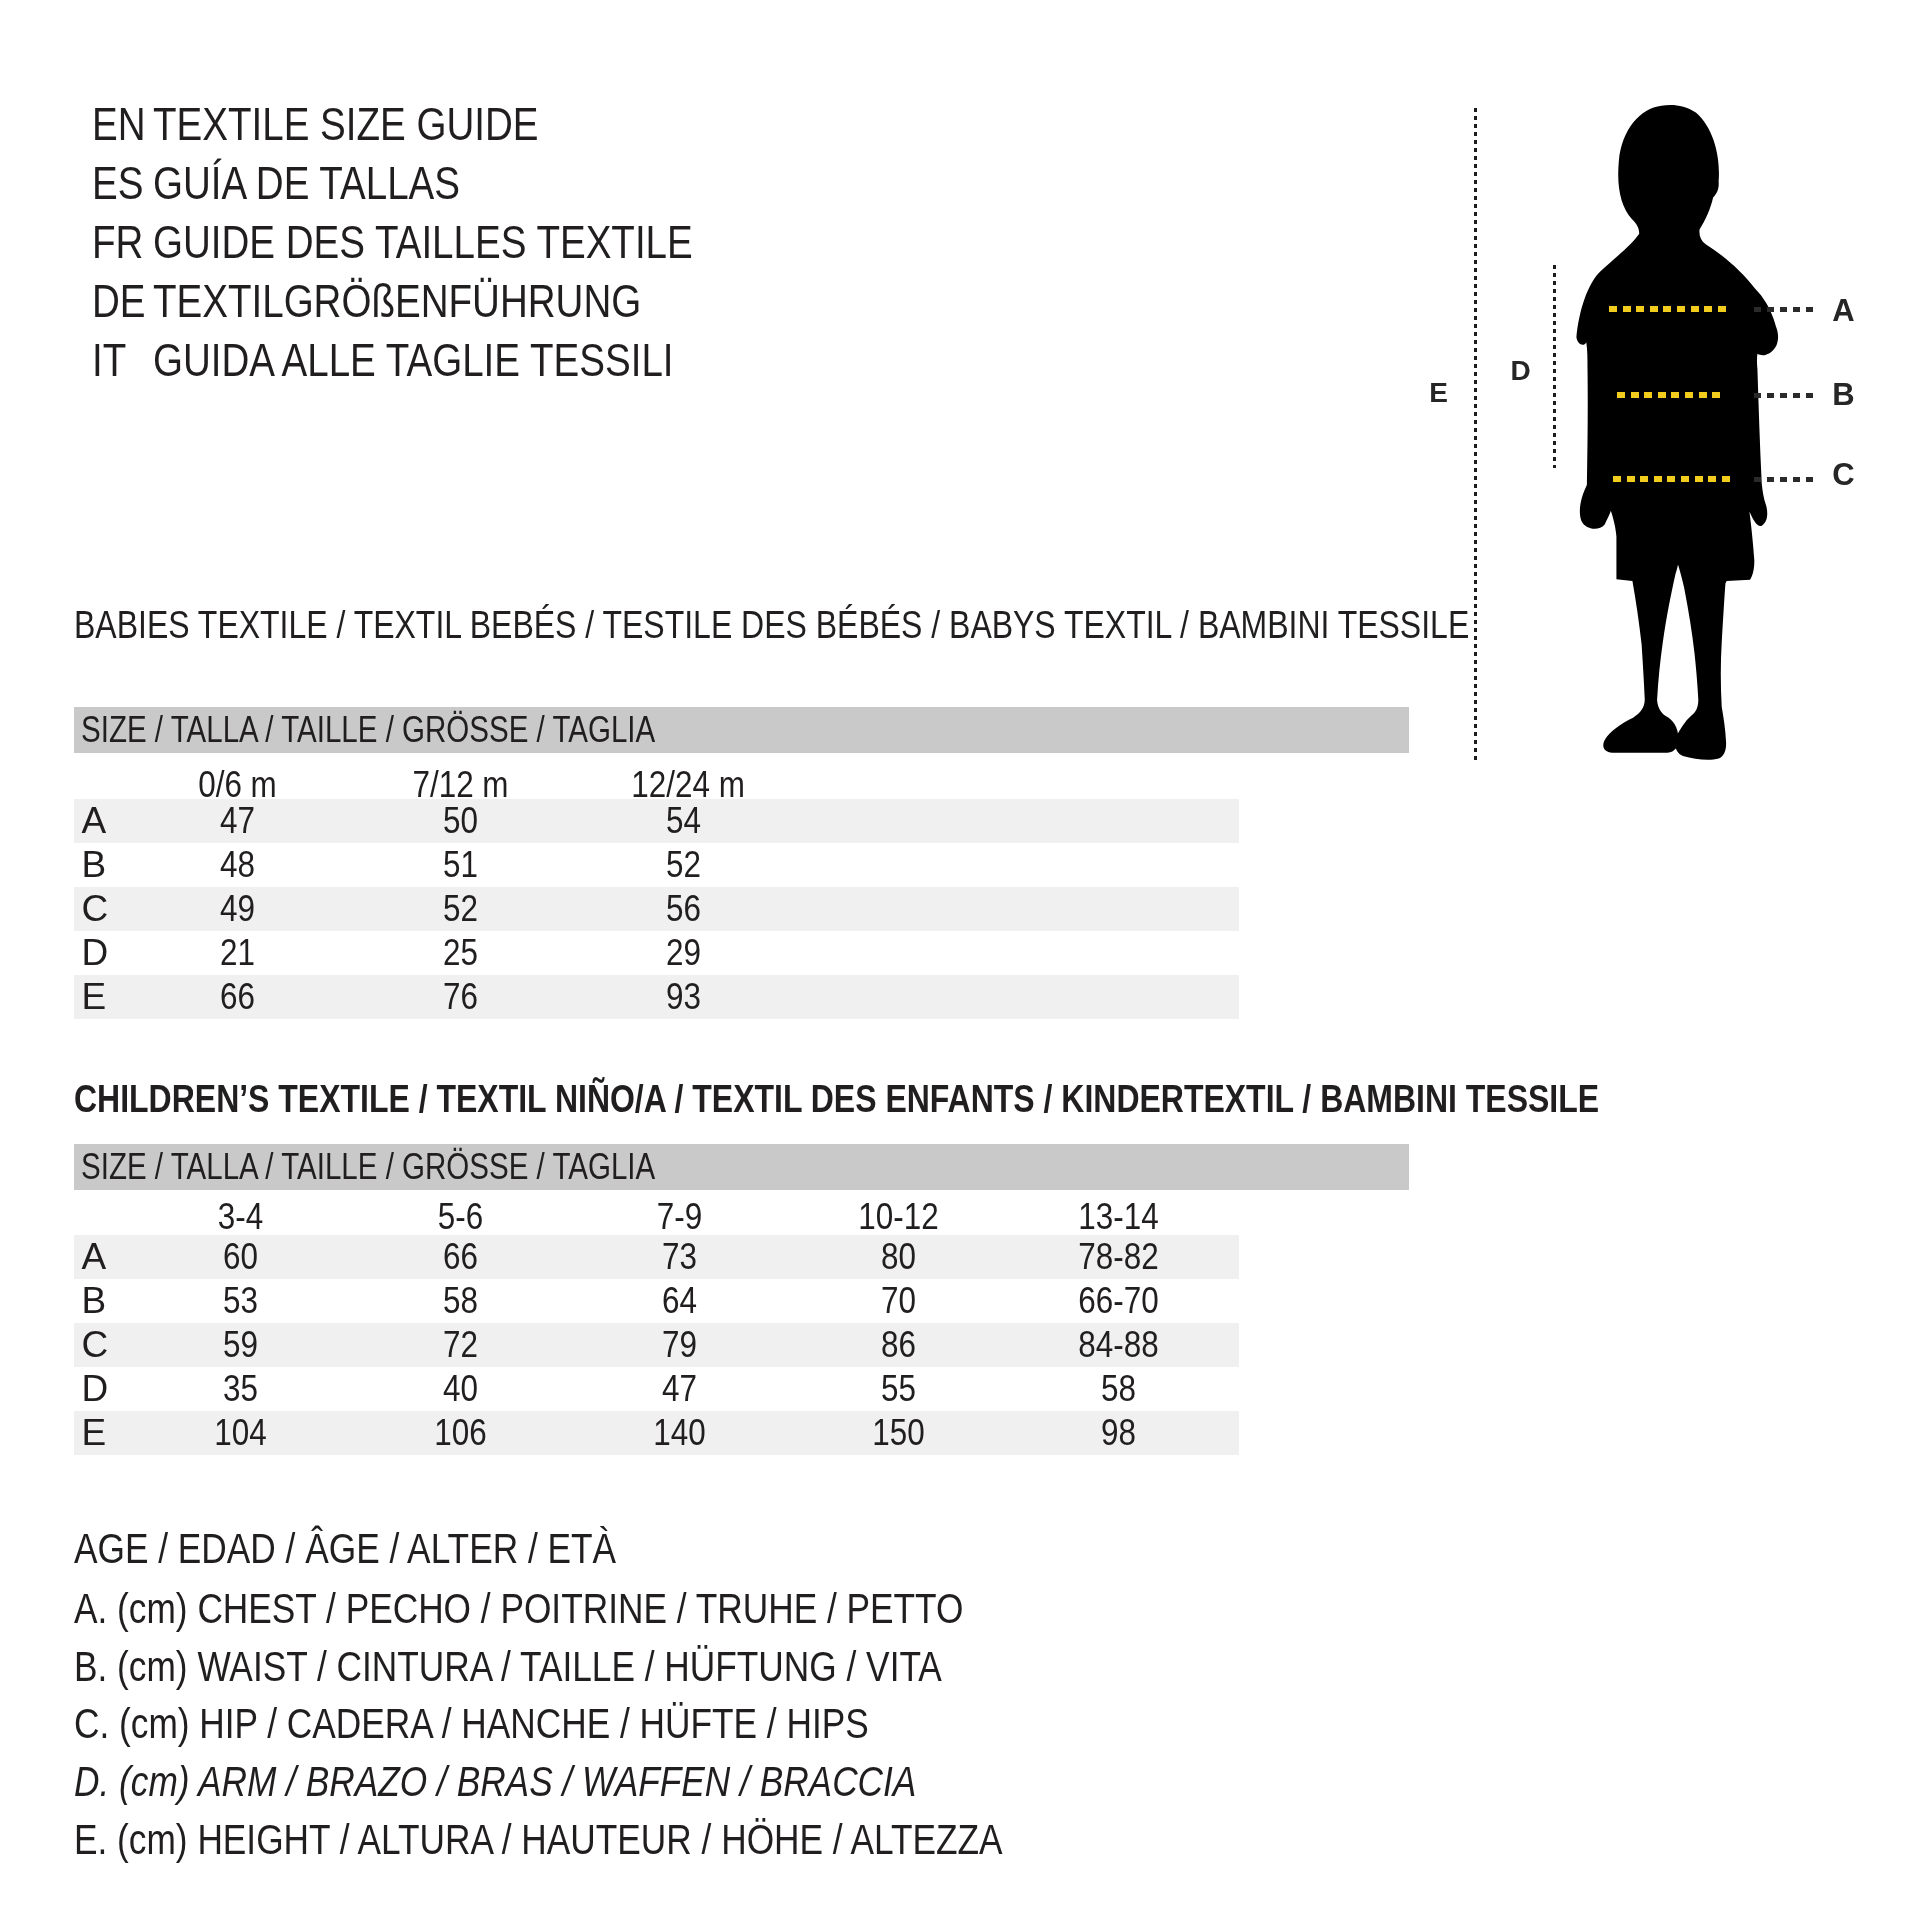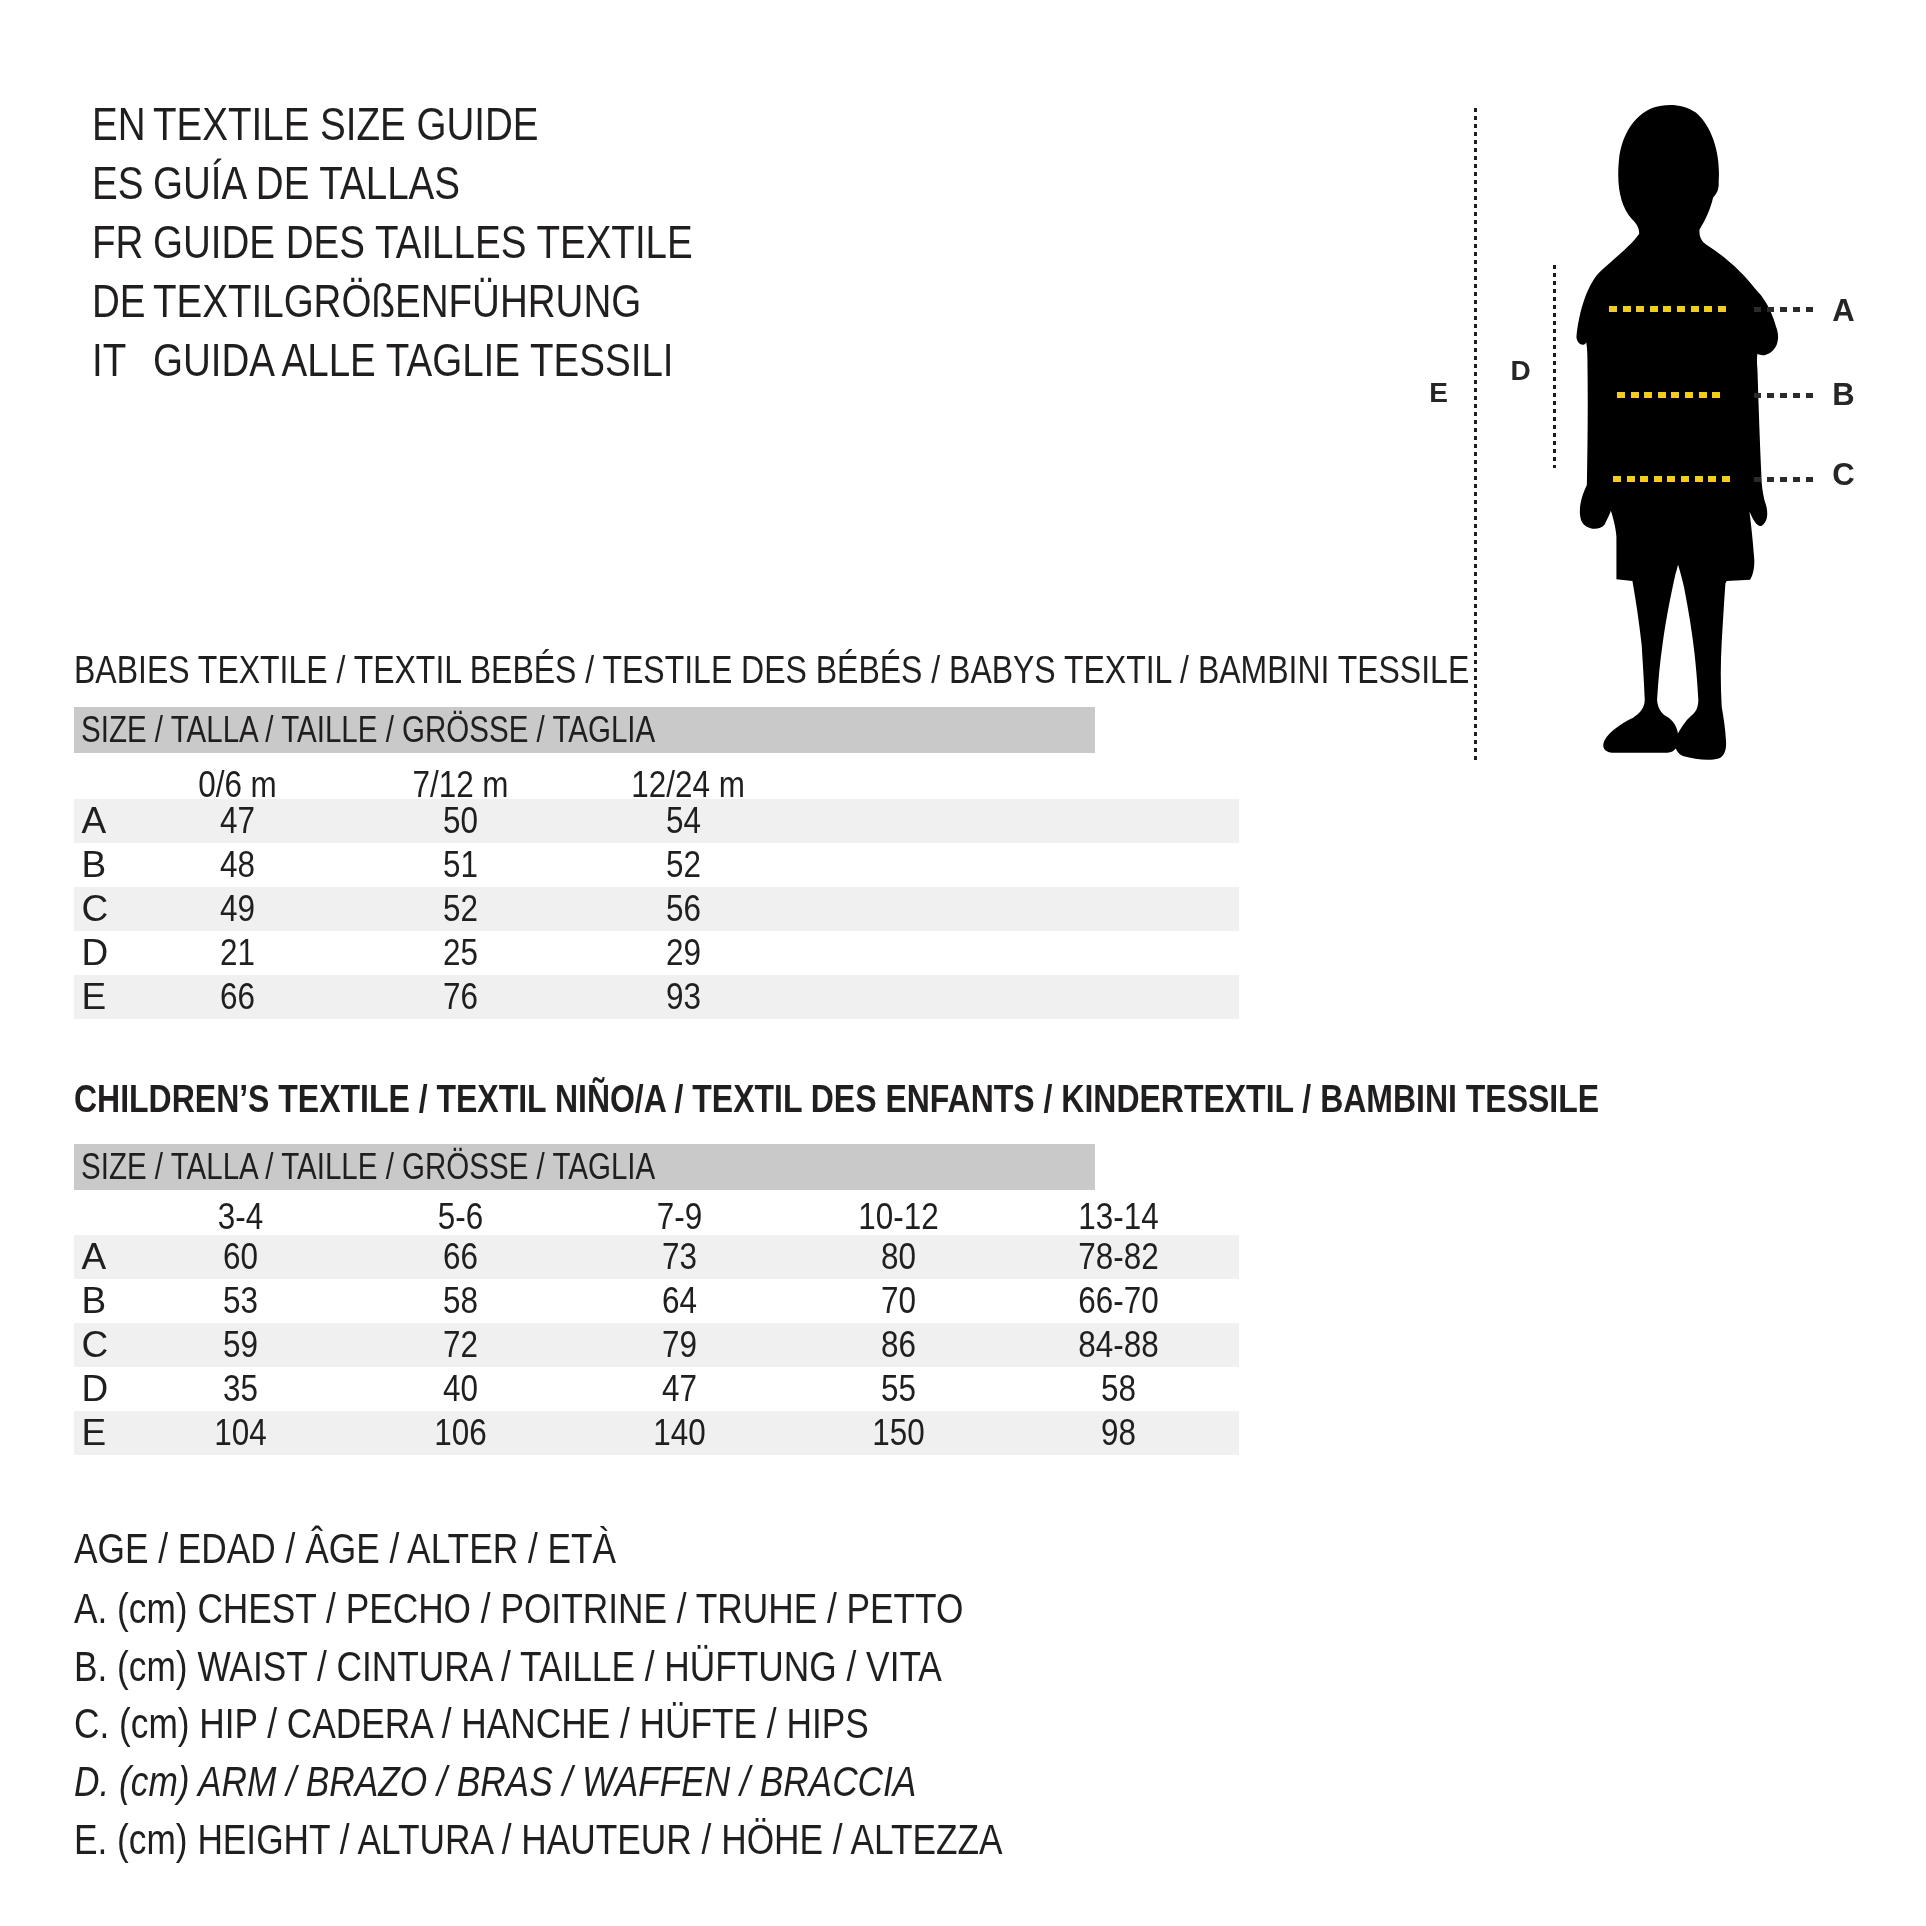--- a/index.html
+++ b/index.html
@@ -16,21 +16,21 @@
 
   
   .lang-row { position:absolute; left:80px; height:49px; line-height:49px; font-size:47px; }
   .lang-code { position:absolute; left:0;margin-left:12px; }
   .lang-title { position:absolute; left:73px; }
 
   
   .section-title { position:absolute; left:74px; font-size:39px; line-height:43px; white-space:nowrap; }
 
   
-  .size-bar { position:absolute; left:74px; width:1021px; height:46px; background:#c9c9c9; font-size:36px; line-height:46px; }
+  .size-bar { position:absolute; left:74px; width:1335px; height:46px; background:#c9c9c9; font-size:36px; line-height:46px; }
   .size-bar .cond { margin-left:7.4px; }
 
   
   .colhead { position:absolute; left:74px; width:1165px; height:36px; font-size:37px; line-height:36px; }
   .table { position:absolute; left:74px; width:1165px; }
   .trow { position:relative; height:44px; font-size:37px; line-height:44px; }
   .trow:nth-child(odd) { background:#f0f0f0; }
   .rlab { position:absolute; left:7.4px; top:0; }
   .cell { position:absolute; top:0; width:123px; text-align:center; transform:scaleX(0.85); white-space:nowrap; }
   .colhead .cell { line-height:36px; }
@@ -148,21 +148,21 @@
   <div class="hdash-y" style="left:1613px; top:476px; width:117px;"></div>
   <div class="hdash-k" style="left:1754px; top:477px; width:62px;"></div>
 
   <div class="mlabel" style="left:1824px; top:291px;">A</div>
   <div class="mlabel" style="left:1824px; top:375px;">B</div>
   <div class="mlabel" style="left:1824px; top:455px;">C</div>
   <div class="mlabel-sm" style="left:1502px; top:351px;">D</div>
   <div class="mlabel-sm" style="left:1420px; top:373px;">E</div>
 </div>
 
-<div class="section-title" style="top:648px;">
+<div class="section-title" style="top:603px;">
   <span class="cond">BABIES TEXTILE / TEXTIL BEBÉS / TESTILE DES BÉBÉS / BABYS TEXTIL / BAMBINI TESSILE</span>
 </div>
 
 <div class="size-bar" style="top:707px;">
   <span class="cond">SIZE / TALLA / TAILLE / GRÖSSE / TAGLIA</span>
 </div>
 
 <div class="colhead" style="top:767px;">
   <div class="cell b1">0/6 m</div>
   <div class="cell b2">7/12 m</div>

